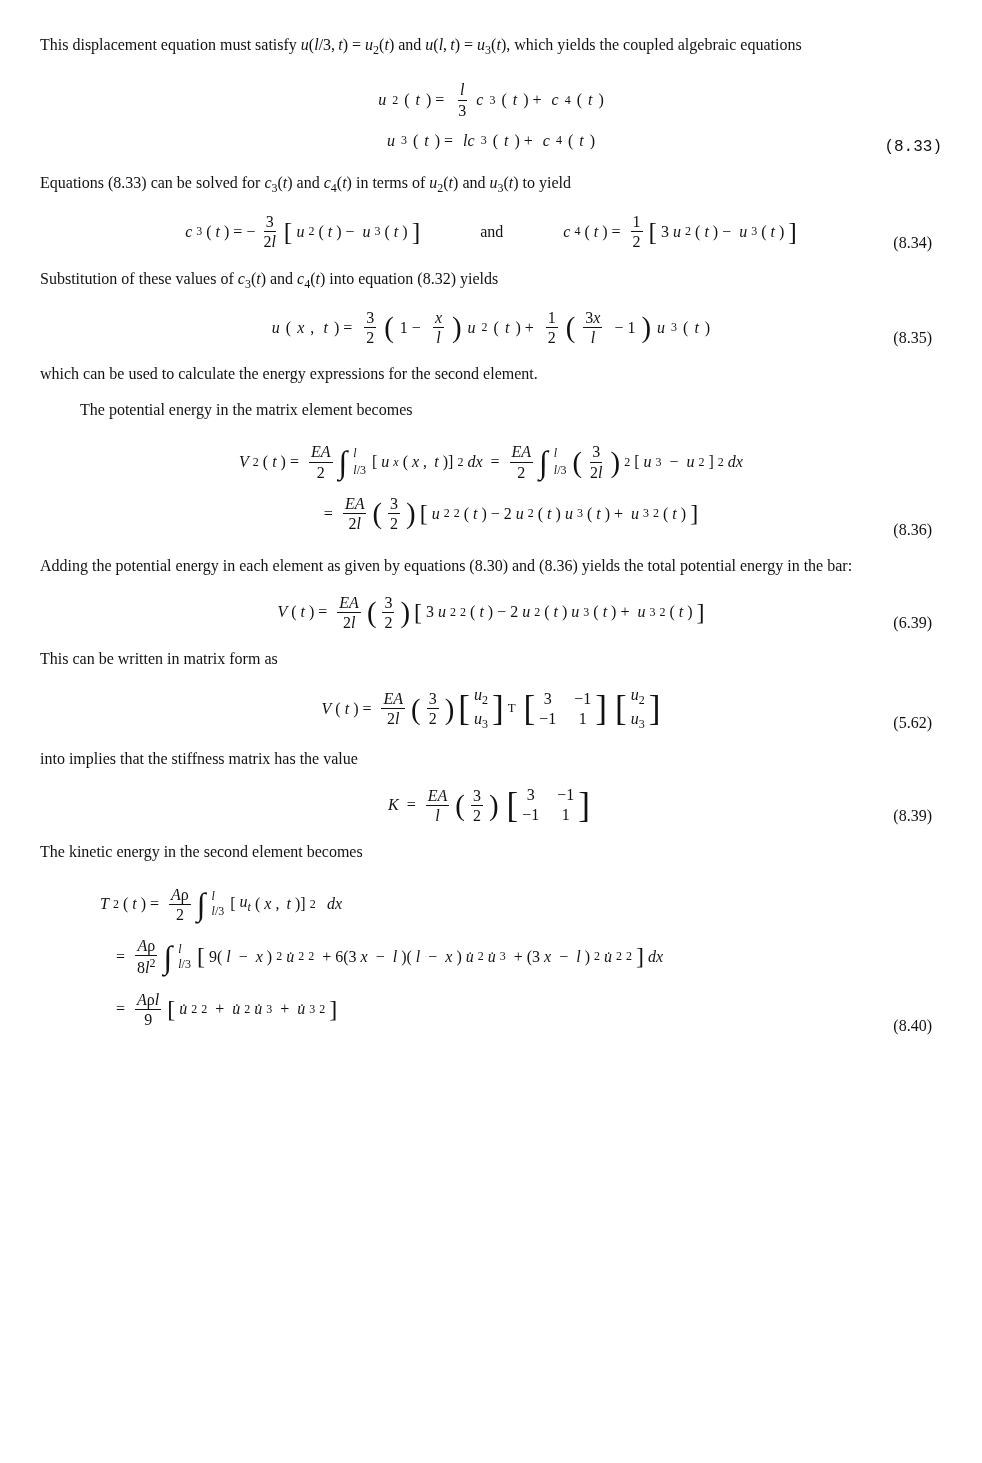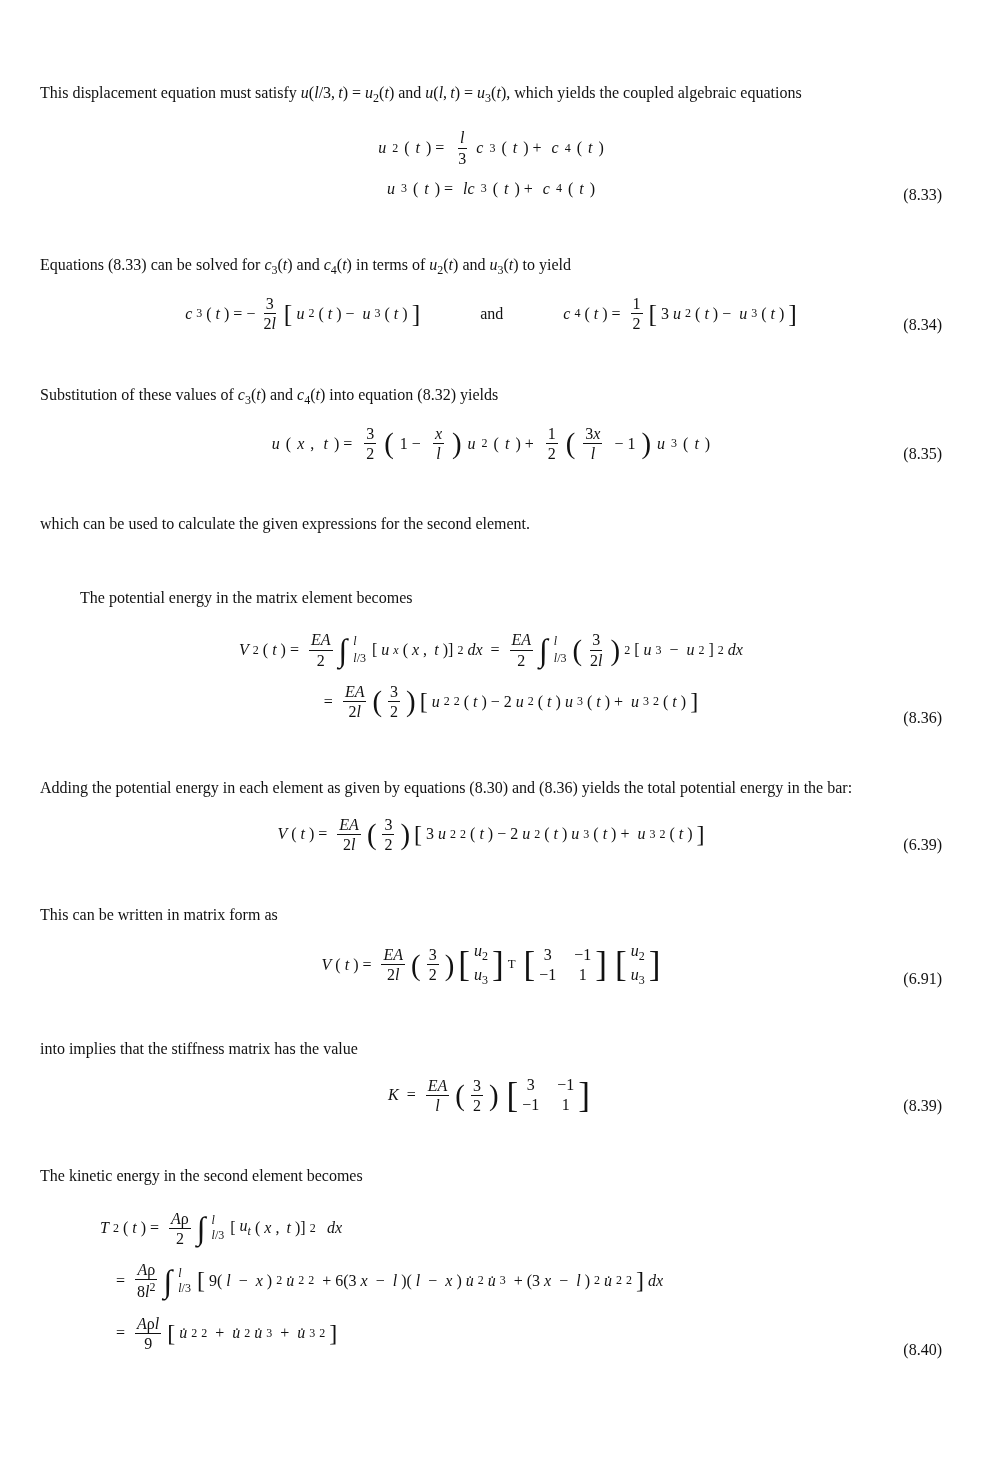--- a/index.html
+++ b/index.html
@@ -7,21 +7,20 @@
       background: #fff;
       font-family: "Times New Roman", Times, serif;
       font-size: 16px;
       color: #111;
       padding: 32px 40px;
       max-width: 982px;
     }
     p {
       line-height: 1.6;
       margin-bottom: 10px;
-      margin-top: 48px;
     }
     .frac {
       display: inline-flex;
       flex-direction: column;
       align-items: center;
       vertical-align: middle;
       font-size: 1em;
       margin: 0 2px;
     }
     .frac .num {
@@ -77,28 +76,29 @@
     .eq-33-block {
       display: flex;
       justify-content: center;
       position: relative;
       margin: 14px 0;
     }
     .eq-33-block .eq-number {
       position: absolute;
       right: 0;
       bottom: 0;
+      font-family: Liberation Mono, monospace;
     }
     .double-eq-block {
       position: relative;
       margin: 14px 0;
     }
     .double-eq-block .eq-number {
       position: absolute;
-      right: 0;
+      right: 10px;
       bottom: 0;
       text-align: right;
     }
     .block-centered {
       display: flex;
       flex-direction: column;
       align-items: center;
     }
   </style>
 </head>
@@ -187,21 +187,21 @@
         <span class="den"><span class="math">l</span></span>
       </span>
     &nbsp;−&nbsp;1
     <span class="paren-large">)</span>
     <span class="math">u</span><sub>3</sub>(<span class="math">t</span>)
   </div>
   <div class="eq-number">(8.35)</div>
 </div>
 
 <p>
-  which can be used to calculate the given expressions for the second element.
+  which can be used to calculate the energy expressions for the second element.
 </p>
 <p style="text-indent:40px;">
   The potential energy in the matrix element becomes
 </p>
 
 <div class="double-eq-block">
   <div class="block-centered" style="margin:12px 0;">
 
     <div style="display:flex;align-items:center;gap:4px;margin:6px 0;">
       <span class="math">V</span><sub>2</sub>(<span class="math">t</span>)&nbsp;=&nbsp;
@@ -318,21 +318,21 @@
     
     <div class="matrix-wrap">
       <span class="matrix-bracket">[</span>
       <div class="matrix-inner-1col">
         <div><span class="math">u</span><sub>2</sub></div>
         <div><span class="math">u</span><sub>3</sub></div>
       </div>
       <span class="matrix-bracket">]</span>
     </div>
   </div>
-  <div class="eq-number">(6.91)</div>
+  <div class="eq-number">(5.62)</div>
 </div>
 
 <p>
   into implies that the stiffness matrix has the value
 </p>
 
 <div class="double-eq-block">
   <div style="display:flex;align-items:center;justify-content:center;gap:4px;margin:12px 0;">
     <span class="math">K</span>&nbsp;=&nbsp;
     <span class="frac">

